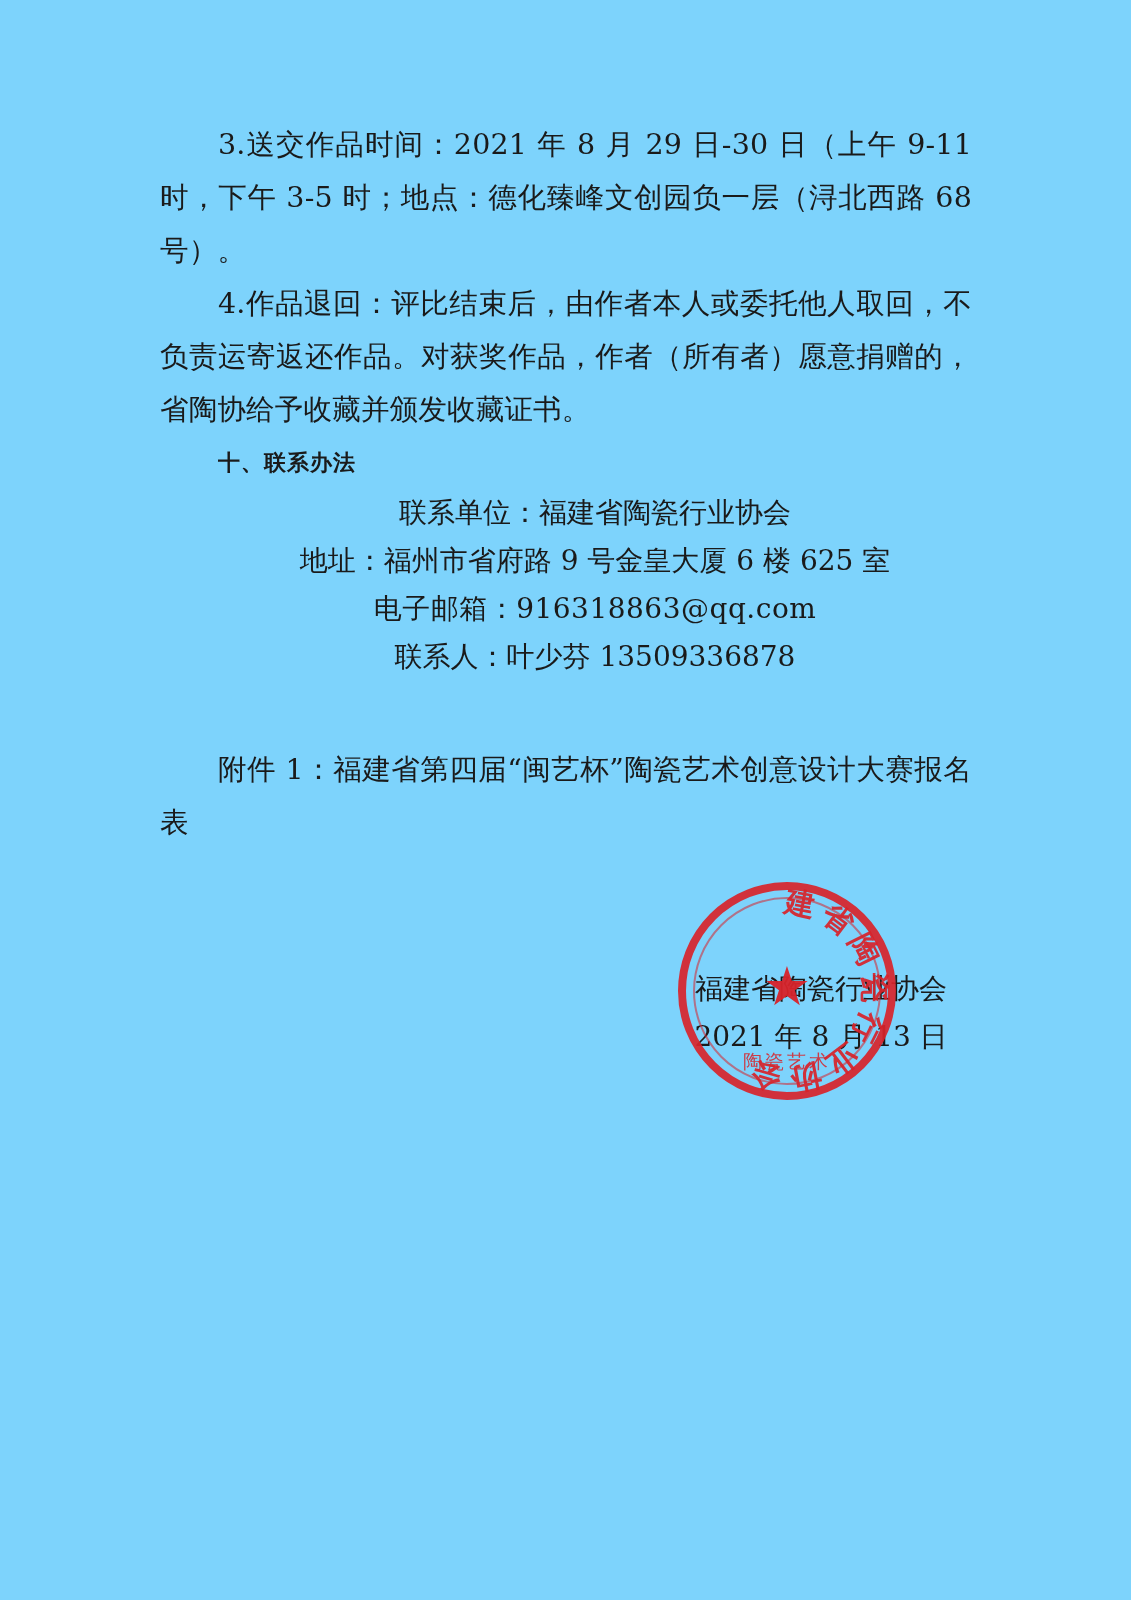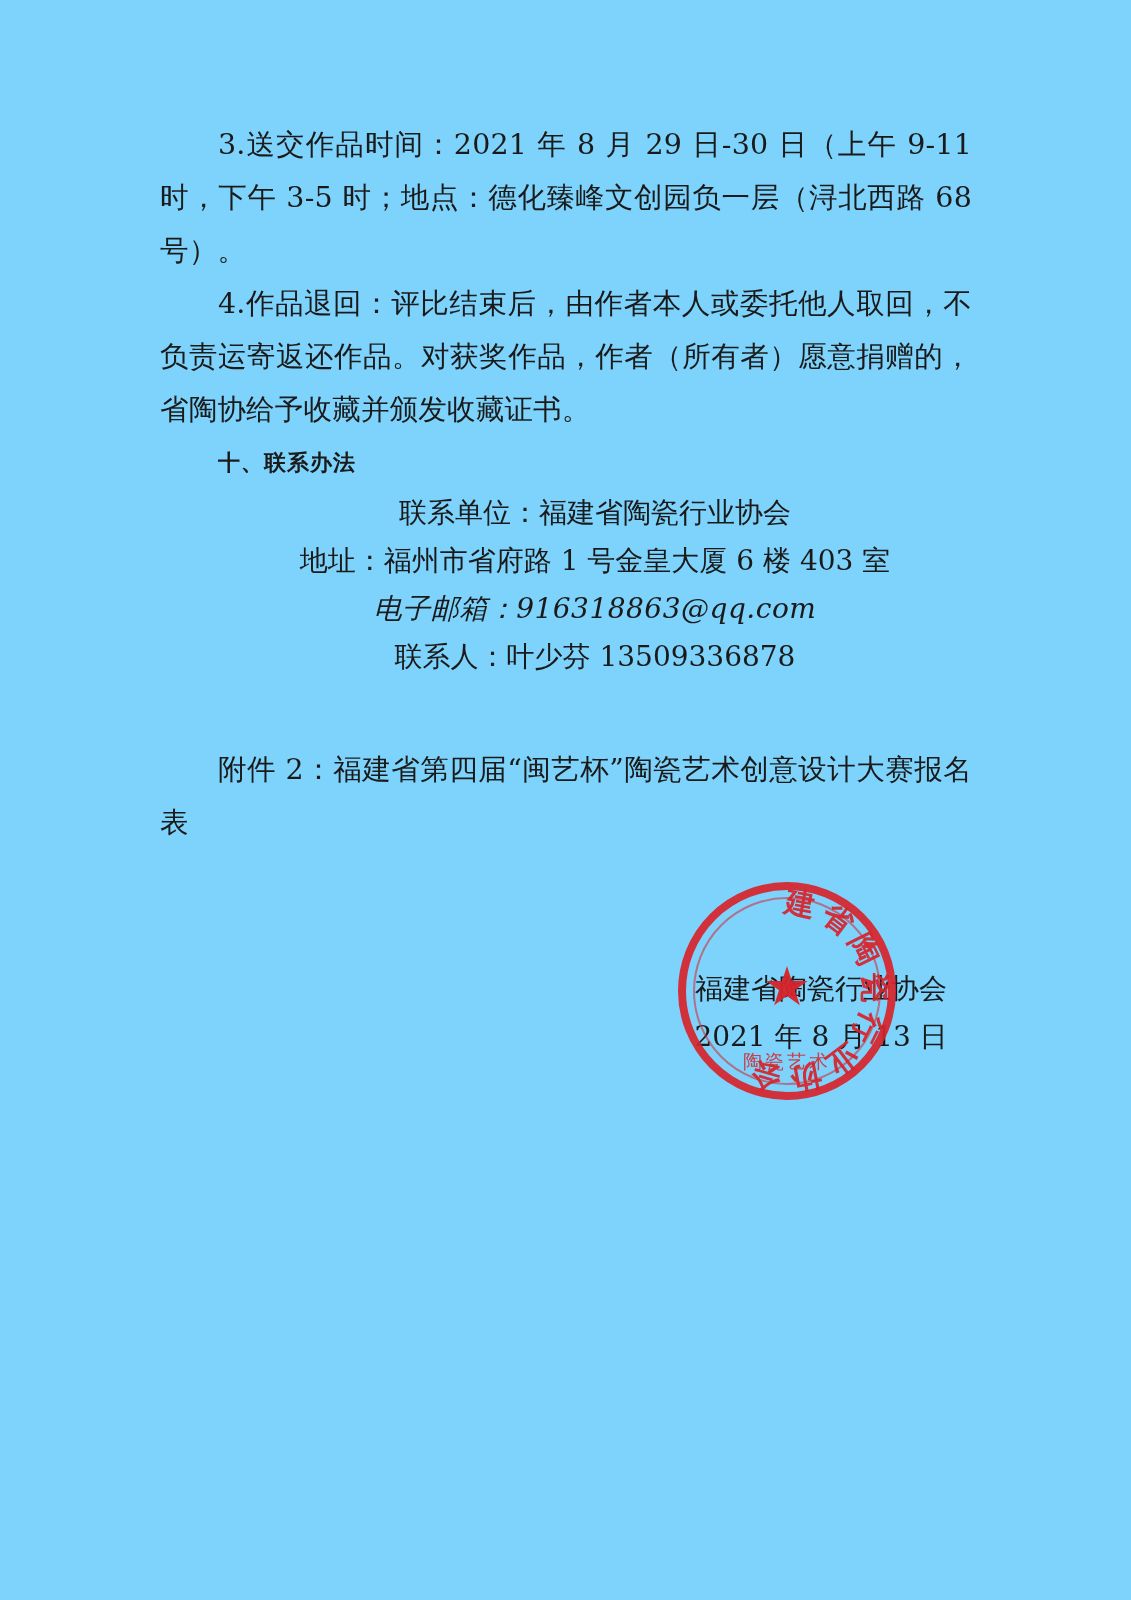--- a/index.html
+++ b/index.html
@@ -47,21 +47,20 @@
     margin: 0;
     text-indent: 58px;
     text-align: center;
   }
   .contact-line.deep {
     text-indent: 170px;
   }
   .mono {
     font-family: "DejaVu Serif", serif;
     letter-spacing: 0.5px;
-    font-style: italic;
   }
   .spacer-lg { height: 62px; }
 
   .sign-block {
     position: absolute;
     right: 160px;
     top: 965px;
     width: 300px;
     text-align: center;
     font-size: 28px;
@@ -89,27 +88,27 @@
 
   <div class="body-area">
 
     <p class="para indent">3.送交作品时间：2021 年 8 月 29 日-30 日（上午 9-11 时，下午 3-5 时；地点：德化臻峰文创园负一层（浔北西路 68 号）。</p>
 
     <p class="para indent">4.作品退回：评比结束后，由作者本人或委托他人取回，不负责运寄返还作品。对获奖作品，作者（所有者）愿意捐赠的，省陶协给予收藏并颁发收藏证书。</p>
 
     <p class="section-head">十、联系办法</p>
 
     <p class="contact-line">联系单位：福建省陶瓷行业协会</p>
-    <p class="contact-line">地址：福州市省府路 1 号金皇大厦 6 楼 403 室</p>
+    <p class="contact-line">地址：福州市省府路 9 号金皇大厦 6 楼 625 室</p>
     <p class="contact-line mono">电子邮箱：916318863@qq.com</p>
     <p class="contact-line">联系人：叶少芬  13509336878</p>
 
     <div class="spacer-lg"></div>
 
-    <p class="para indent">附件 2：福建省第四届“闽艺杯”陶瓷艺术创意设计大赛报名表</p>
+    <p class="para indent">附件 1：福建省第四届“闽艺杯”陶瓷艺术创意设计大赛报名表</p>
 
   </div>
 
   <div class="sign-block">
     <div>福建省陶瓷行业协会</div>
     <div>2021 年 8 月 13 日</div>
   </div>
 
   <div class="seal">
     <svg width="222" height="222" viewBox="0 0 222 222" xmlns="http://www.w3.org/2000/svg">

